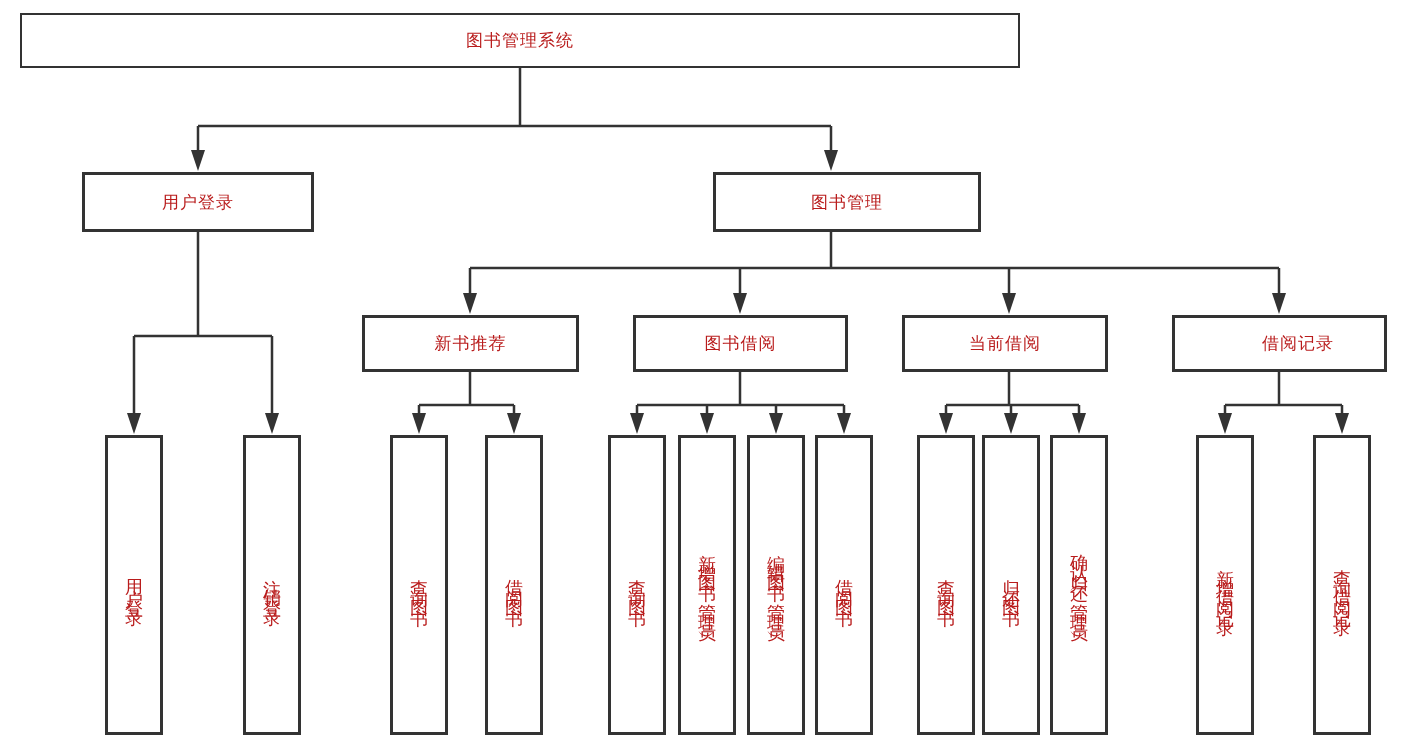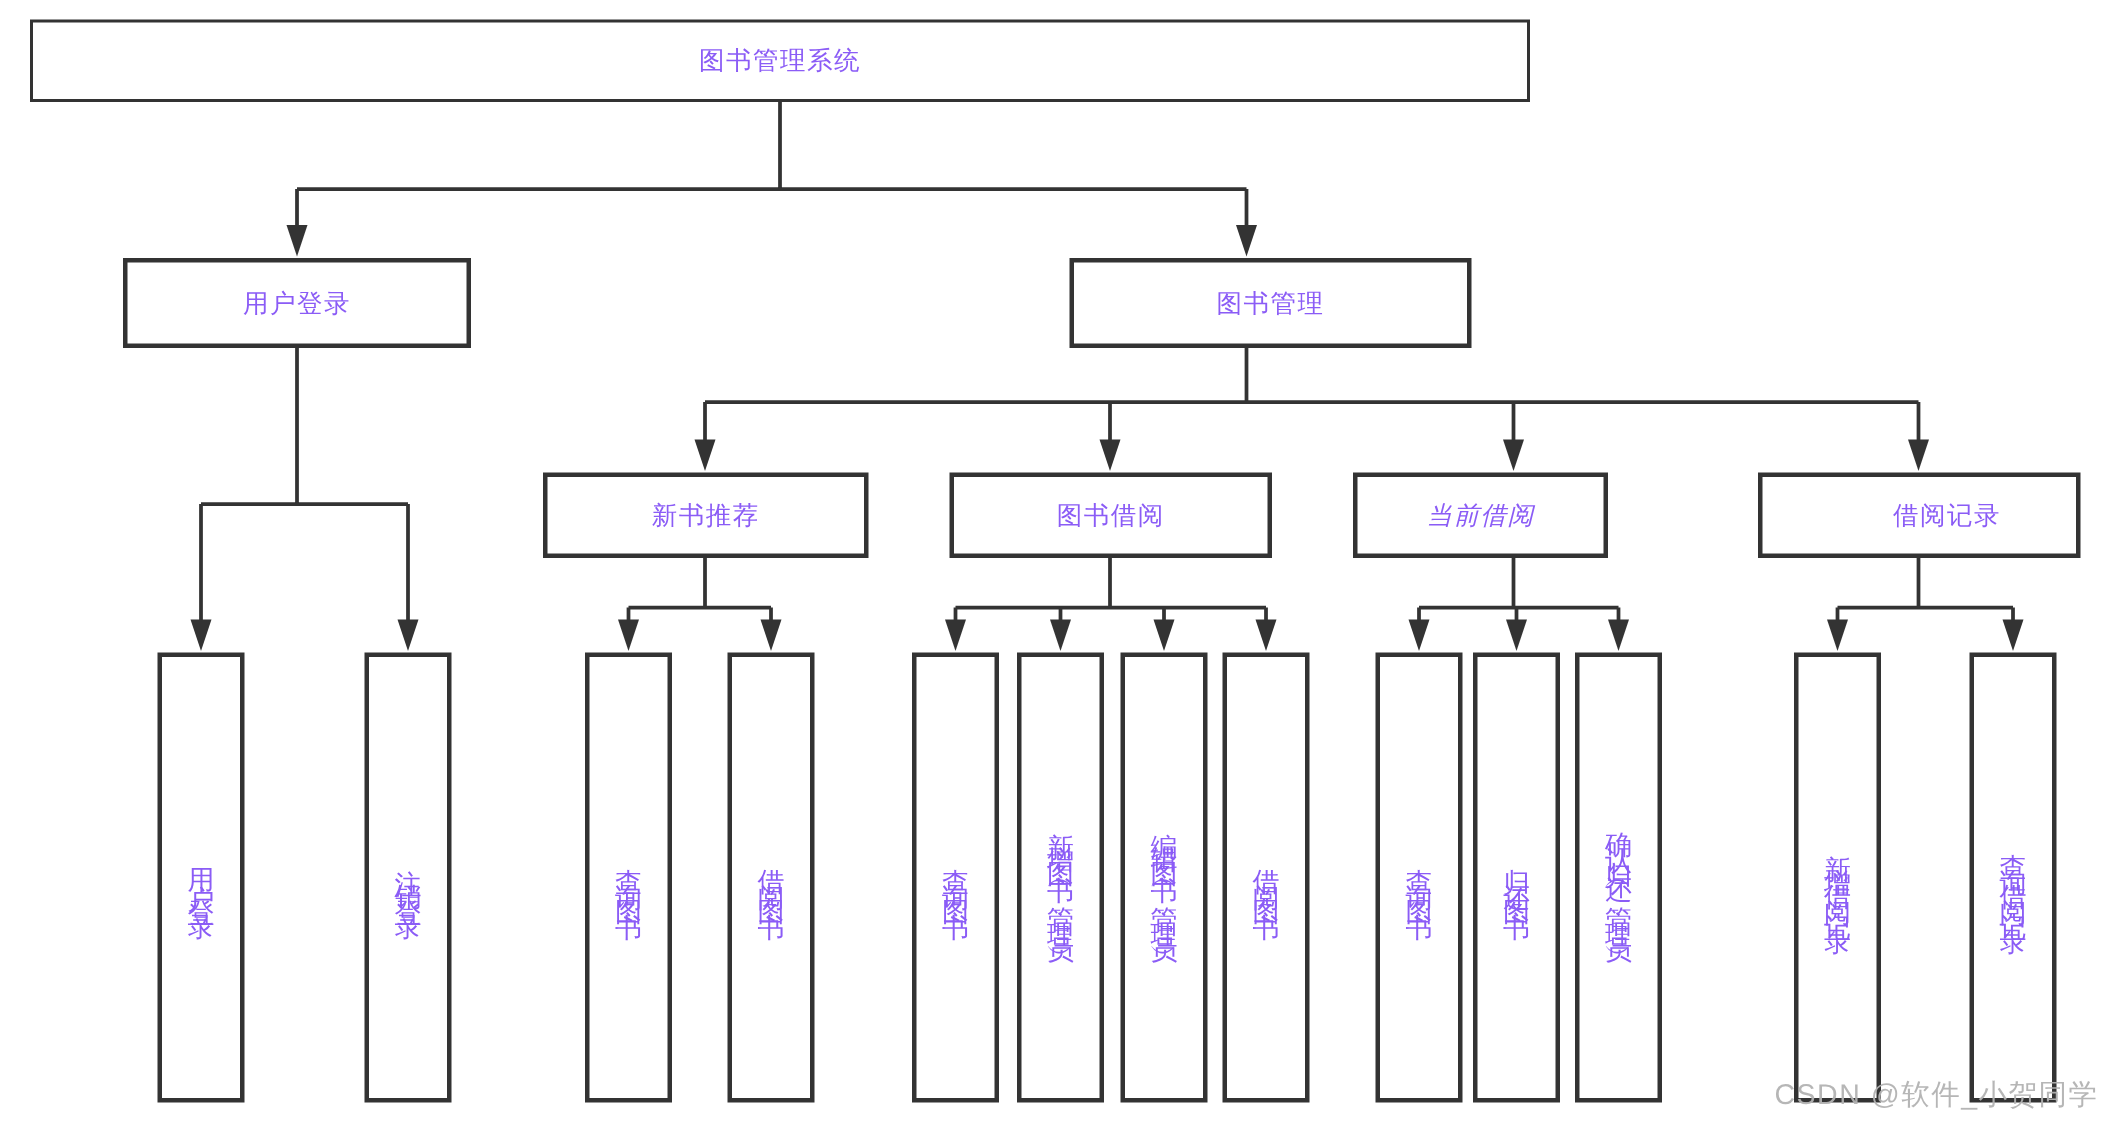--- a/index.html
+++ b/index.html
@@ -14,21 +14,21 @@
   }
   .wires {
     position: absolute;
     left: 0; top: 0;
     width: 1405px; height: 747px;
   }
   .node {
     position: absolute;
     background: #ffffff;
     border: 3px solid #333333;
-    color: #8b5cf6;
+    color: #b91c1c;
     display: flex;
     align-items: center;
     justify-content: center;
     text-align: center;
   }
   .node.root { border-width: 2px; }
   .hlabel {
     font-size: 17px;
     letter-spacing: 1px;
     white-space: nowrap;
@@ -40,21 +40,21 @@
     letter-spacing: 10px;
     line-height: 1;
     white-space: nowrap;
   }
   
   .n-root  { left: 20px;  top: 13px;  width: 1000px; height: 55px; }
   .n-l2a   { left: 82px;  top: 172px; width: 232px;  height: 60px; }
   .n-l2b   { left: 713px; top: 172px; width: 268px;  height: 60px; }
   .n-l3a   { left: 362px; top: 315px; width: 217px;  height: 57px; }
   .n-l3b   { left: 633px; top: 315px; width: 215px;  height: 57px; }
-  .n-l3c   { left: 902px; top: 315px; width: 170px;  height: 57px; font-style: italic; }
+  .n-l3c   { left: 902px; top: 315px; width: 206px;  height: 57px; }
   .n-l3d   { left: 1172px;top: 315px; width: 215px;  height: 57px; padding-left: 37px; }
   .vnode   { top: 435px; width: 58px; height: 300px; }
   .n-u1 { left: 105px; }  .n-u2 { left: 243px; }
   .n-a1 { left: 390px; }  .n-a2 { left: 485px; }
   .n-b1 { left: 608px; }  .n-b2 { left: 678px; }  .n-b3 { left: 747px; }  .n-b4 { left: 815px; }
   .n-c1 { left: 917px; }  .n-c2 { left: 982px; }  .n-c3 { left: 1050px; }
   .n-d1 { left: 1196px; } .n-d2 { left: 1313px; }
   .watermark {
     position: absolute;
     right: 6px;
@@ -174,15 +174,14 @@
     <span class="vlabel">确认归还（管理员）</span>
   </div>
 
   <div class="node vnode n-d1">
     <span class="vlabel">新增借阅记录</span>
   </div>
   <div class="node vnode n-d2">
     <span class="vlabel">查询借阅记录</span>
   </div>
 
-  <div class="watermark">CSDN @软件_小贺同学</div>
 
 </div>
 
 </body></html>

